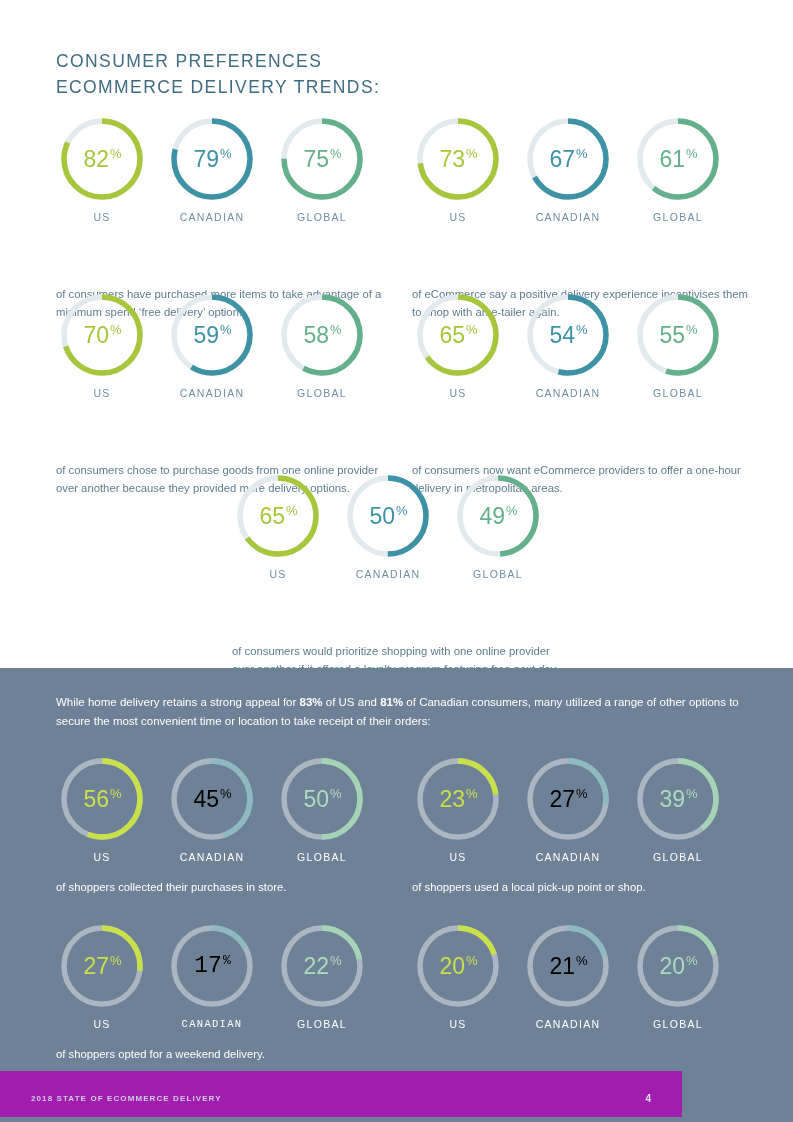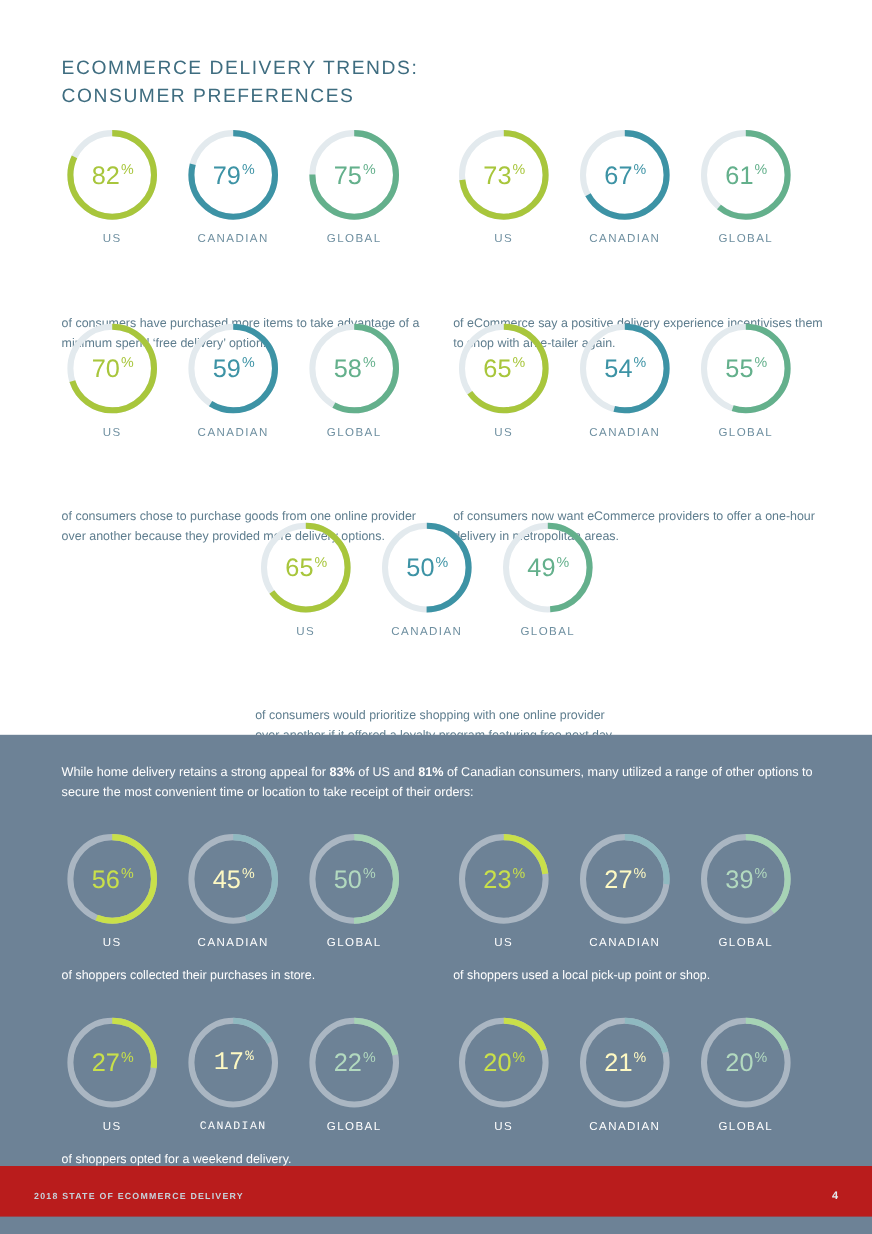--- a/index.html
+++ b/index.html
@@ -22,22 +22,22 @@
     color:#3f6d80; font-weight:400;
   }
   .title .line { display:block; }
 
   
   .bottom-section {
     position:absolute; left:0; top:668px; width:793px; height:454px;
     background:#6d8296;
   }
   .footer-bar {
-    position:absolute; left:0; bottom:16px; width:793px; height:46px;
-    background:#b91c1c;
+    position:absolute; left:0; bottom:5px; width:682px; height:46px;
+    background:#a21caf;
   }
   .footer-text {
     position:absolute; left:31px; bottom:14px;
     font-size:8px; letter-spacing:1.1px; color:#c7d2db; font-weight:700;
   }
   .footer-page {
     position:absolute; right:31px; bottom:13px;
     font-size:10px; color:#e4eaef; font-weight:700;
   }
 
@@ -71,33 +71,33 @@
   .top-section .dlabel { color:#6e8fa0; }
   .top-section .caption { color:#5e7d8e;margin-top:45px; }
   .top-section .v-us { color:#a8c63c; }
   .top-section .v-ca { color:#3d93a5; }
   .top-section .v-gl { color:#64b08c; }
 
   
   .bottom-section .dlabel { color:#ffffff; }
   .bottom-section .caption { color:#ffffff; }
   .bottom-section .v-us { color:#c9e04a; }
-  .bottom-section .v-ca { color:#fef9c3; }
+  .bottom-section .v-ca { color:#000000; }
   .bottom-section .v-gl { color:#b2d9bf; }
 </style>
 </head>
 <body>
 
 <div class="page">
 
   <div class="top-section">
 
     <div class="title">
+      <span class="line">CONSUMER PREFERENCES</span>
       <span class="line">ECOMMERCE DELIVERY TRENDS:</span>
-      <span class="line">CONSUMER PREFERENCES</span>
     </div>
 
     <div class="group" id="grp1" style="left:56px; top:115px; width:340px;text-decoration:underline;">
       <div class="donuts" style="height:132px;">
           <div class="donut-wrap" style="left: 0px;">
             <div class="donut">
               <svg width="88" height="88" viewBox="0 0 88 88">
                 <circle cx="44" cy="44" r="38" fill="none" stroke="#e3eaee" stroke-width="5.5"></circle>
                 <circle cx="44" cy="44" r="38" fill="none" stroke="#a8c63c" stroke-width="5.5" stroke-linecap="butt" stroke-dasharray="195.7840541717159 42.97698750110837" transform="rotate(-90 44 44)"></circle>
               </svg>

